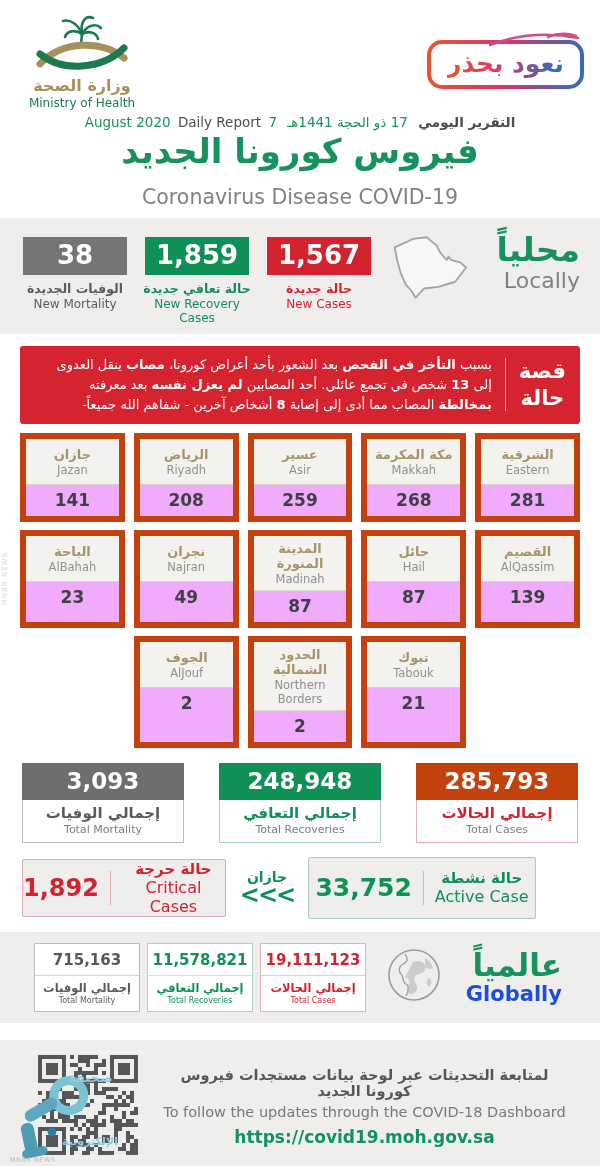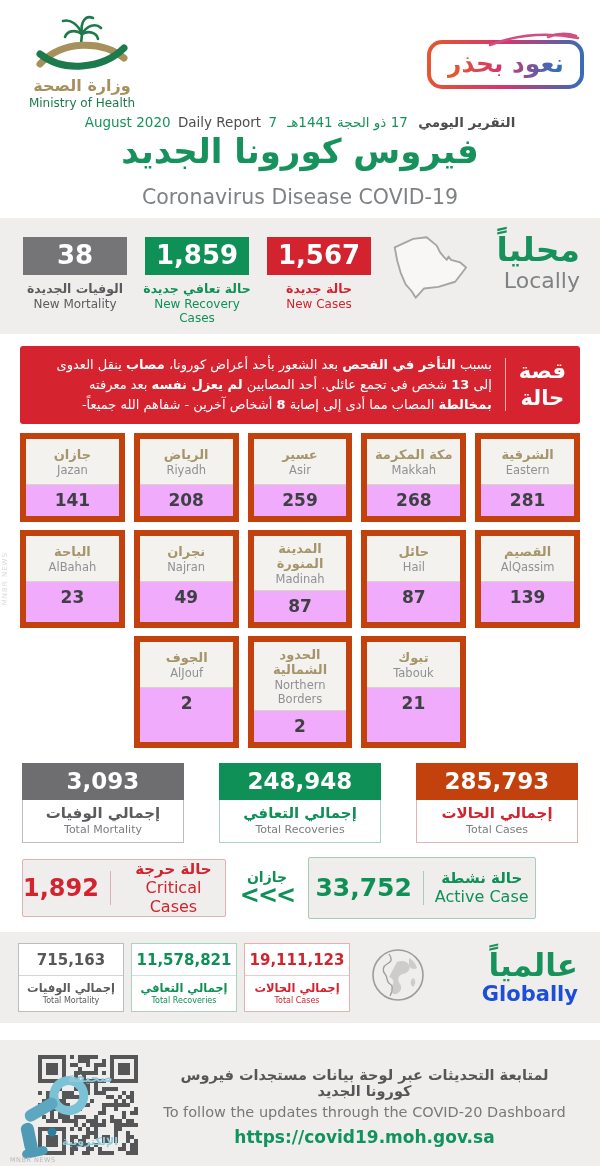--- a/index.html
+++ b/index.html
@@ -89,21 +89,21 @@
   .bnum { font-size:24px; font-weight:bold; }
   .activebox .bnum { font-size:25px; }
   .blabels { text-align:center; direction:rtl; }
   .bl-ar { font-size:15px; font-weight:bold; }
   .bl-en { font-size:16px; margin-top:0; }
   .mid-arrow { text-align:center; color:#0f9057; }
   .mnha { font-size:14px; font-weight:bold; direction:rtl; }
   .arrows { font-size:24px; font-weight:bold; letter-spacing:-2px; line-height:.9; }
 
   
-  .global-band { margin-top:13px; padding:11px 0; }
+  .global-band { margin-top:13px; padding:11px 16px; }
   .global-row { display:flex; align-items:center; padding:0 18px; }
   .gbox { width:106px; background:#fff; border:1px solid; text-align:center; margin-right:7px; }
   .gbox.gray { border-color:#bdbdbf; } .gbox.green { border-color:#aed2c0; } .gbox.red { border-color:#e4b2b5; }
   .gnum { font-size:15px; font-weight:bold; padding:7px 1px 6px; border-bottom:1px solid; }
   .gbox.gray .gnum { color:#58585a; border-color:#d4d4d6; }
   .gbox.green .gnum { color:#0f9057; border-color:#cde5d9; }
   .gbox.red .gnum { color:#d2232f; border-color:#eec9cc; }
   .g-ar { font-size:11.5px; font-weight:bold; margin-top:5px; direction:rtl; }
   .g-en { font-size:8px; margin-bottom:6px; margin-top:1px; }
   .globe-cell { margin:0 10px 0 12px; }
@@ -619,21 +619,21 @@
           <rect x="72" y="0" width="28" height="28" fill="#555658"></rect>
           <rect x="76" y="4" width="20" height="20" fill="#f0eeec"></rect>
           <rect x="80" y="8" width="12" height="12" fill="#555658"></rect>
           <rect x="0" y="72" width="28" height="28" fill="#555658"></rect>
           <rect x="4" y="76" width="20" height="20" fill="#f0eeec"></rect>
           <rect x="8" y="80" width="12" height="12" fill="#555658"></rect>
         </svg>
     </div>
     <div class="dash-text">
       <div class="dash-ar">لمتابعة التحديثات عبر لوحة بيانات مستجدات فيروس كورونا الجديد</div>
-      <div class="dash-en">To follow the updates through the COVID-20 Dashboard</div>
+      <div class="dash-en">To follow the updates through the COVID-18 Dashboard</div>
       <div class="dash-url">https://covid19.moh.gov.sa</div>
     </div>
   </div>
 
   <div class="call">
     <div class="call-ar">كلم#الصحة_937</div>
     <div class="call-en">Call MoH 937</div>
   </div>
 
   <div class="side-mark">MNBR NEWS</div>

